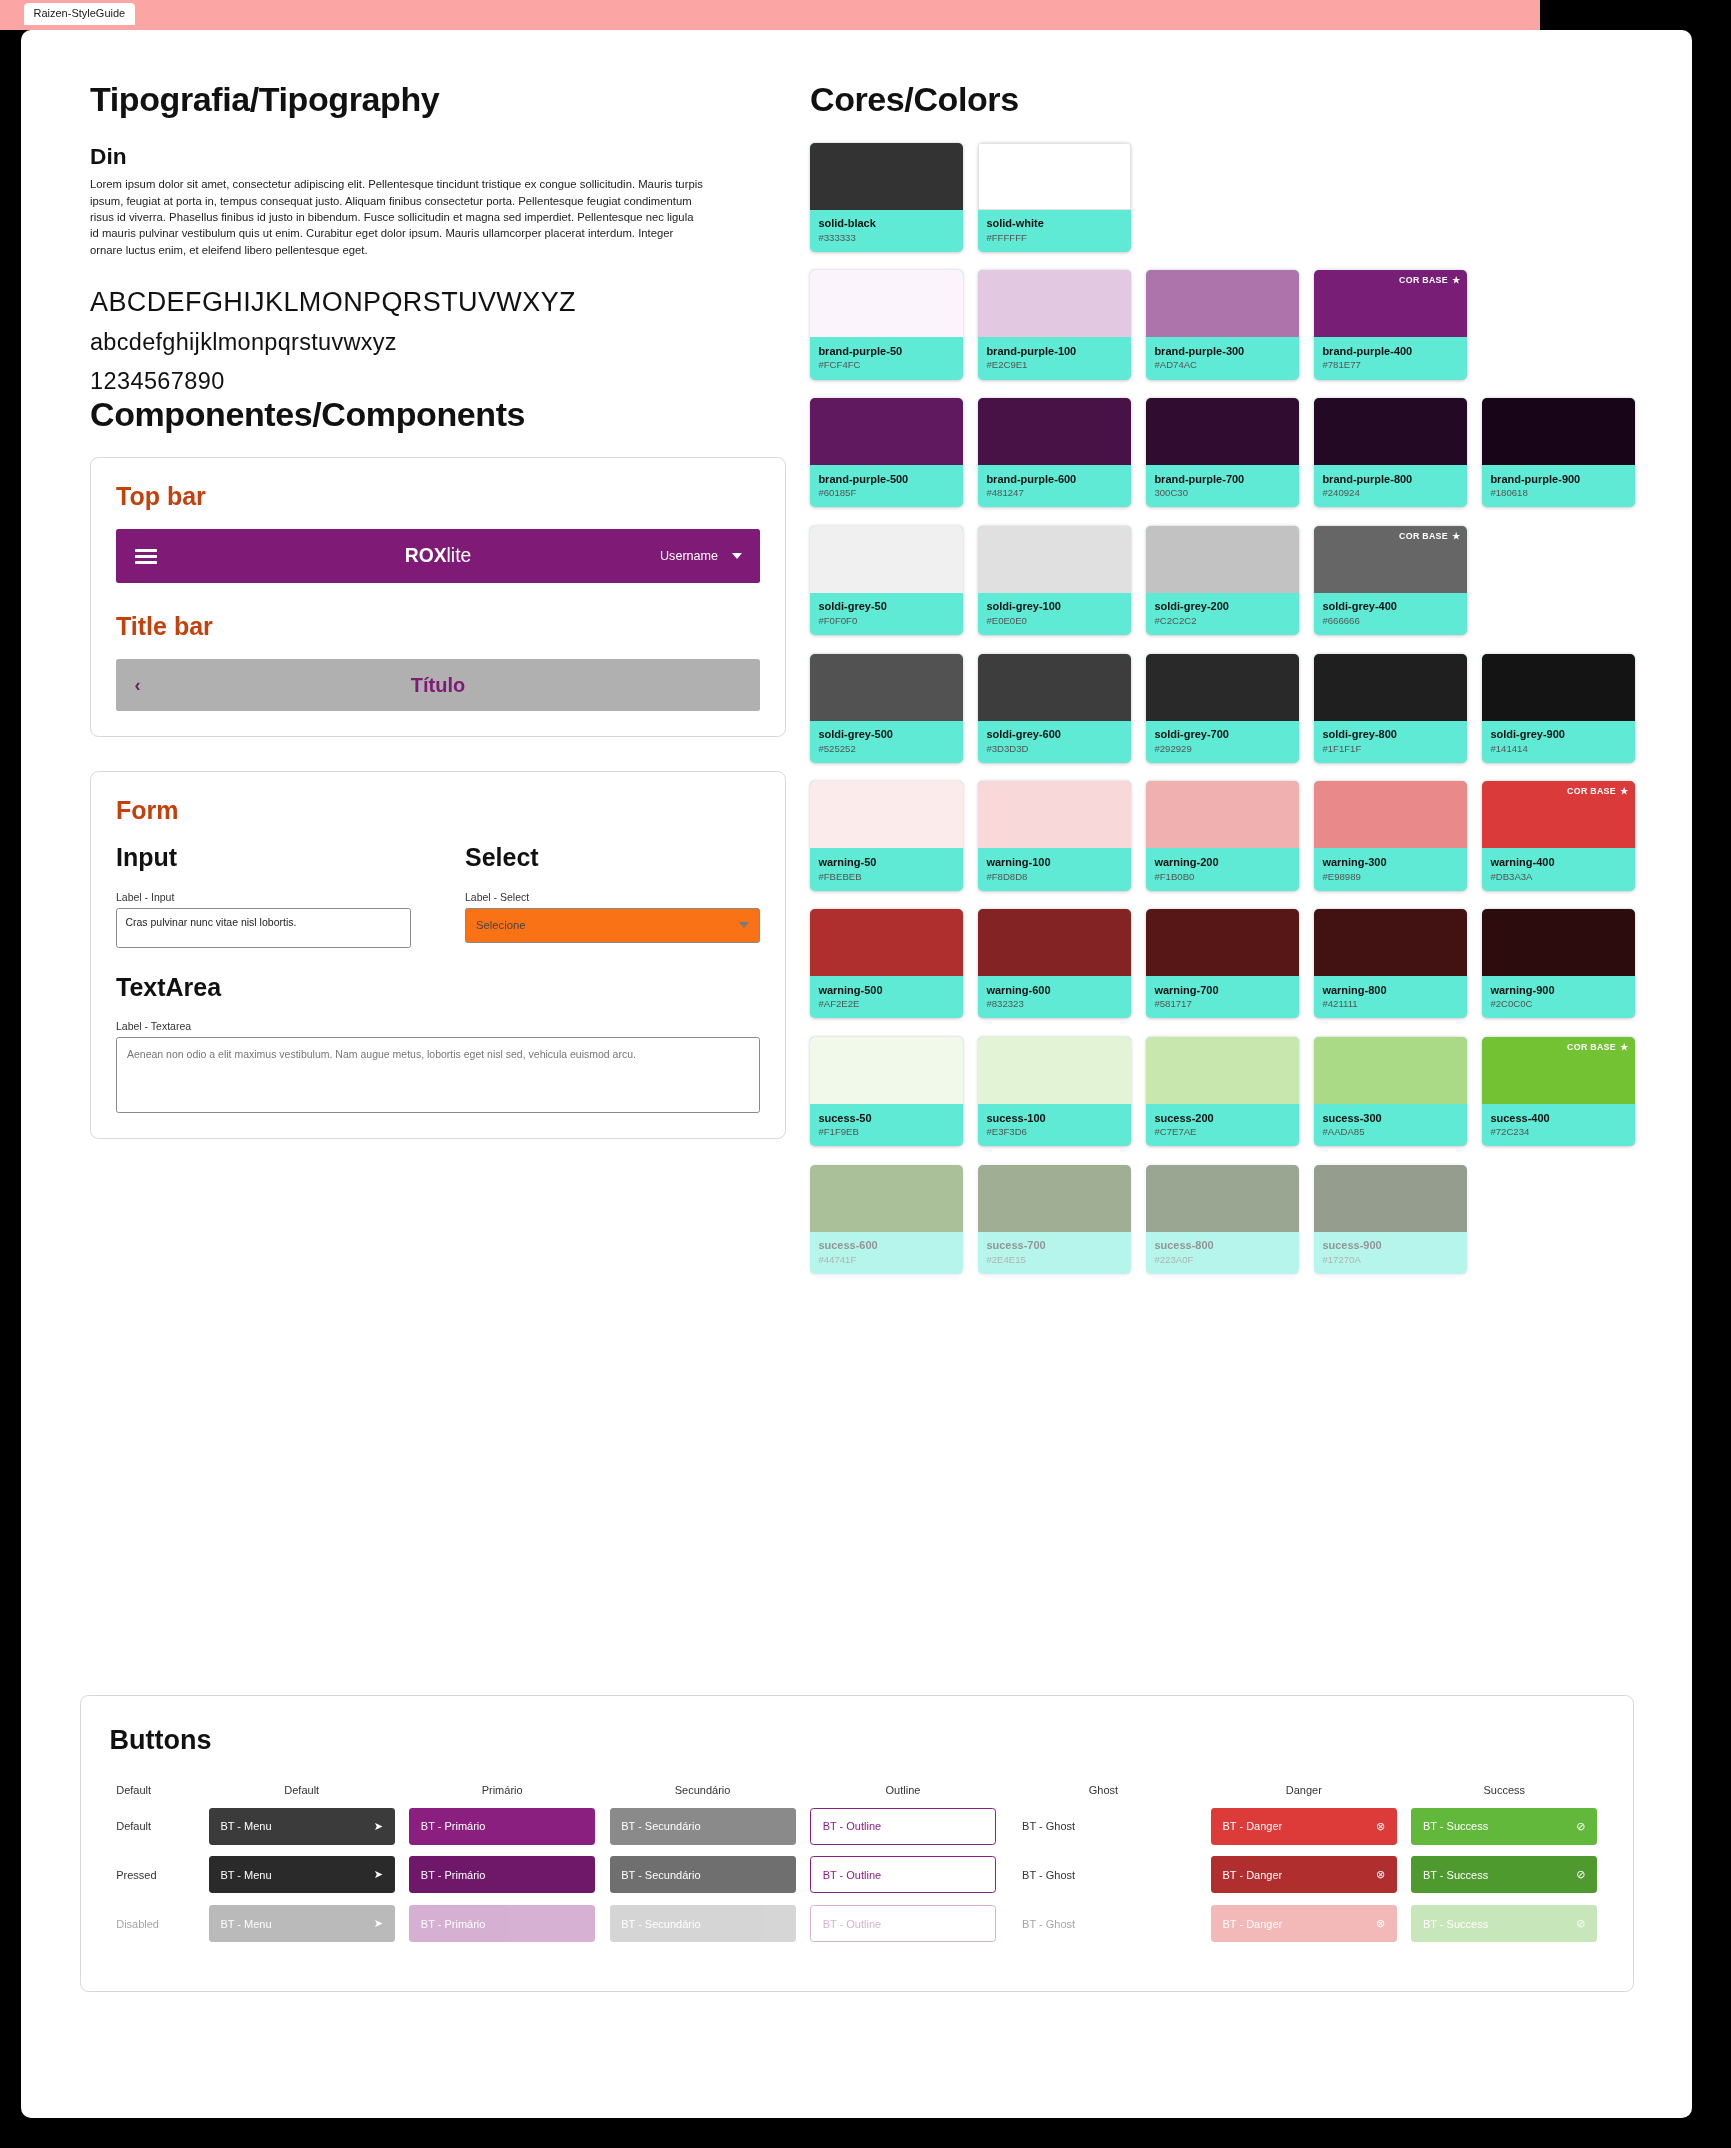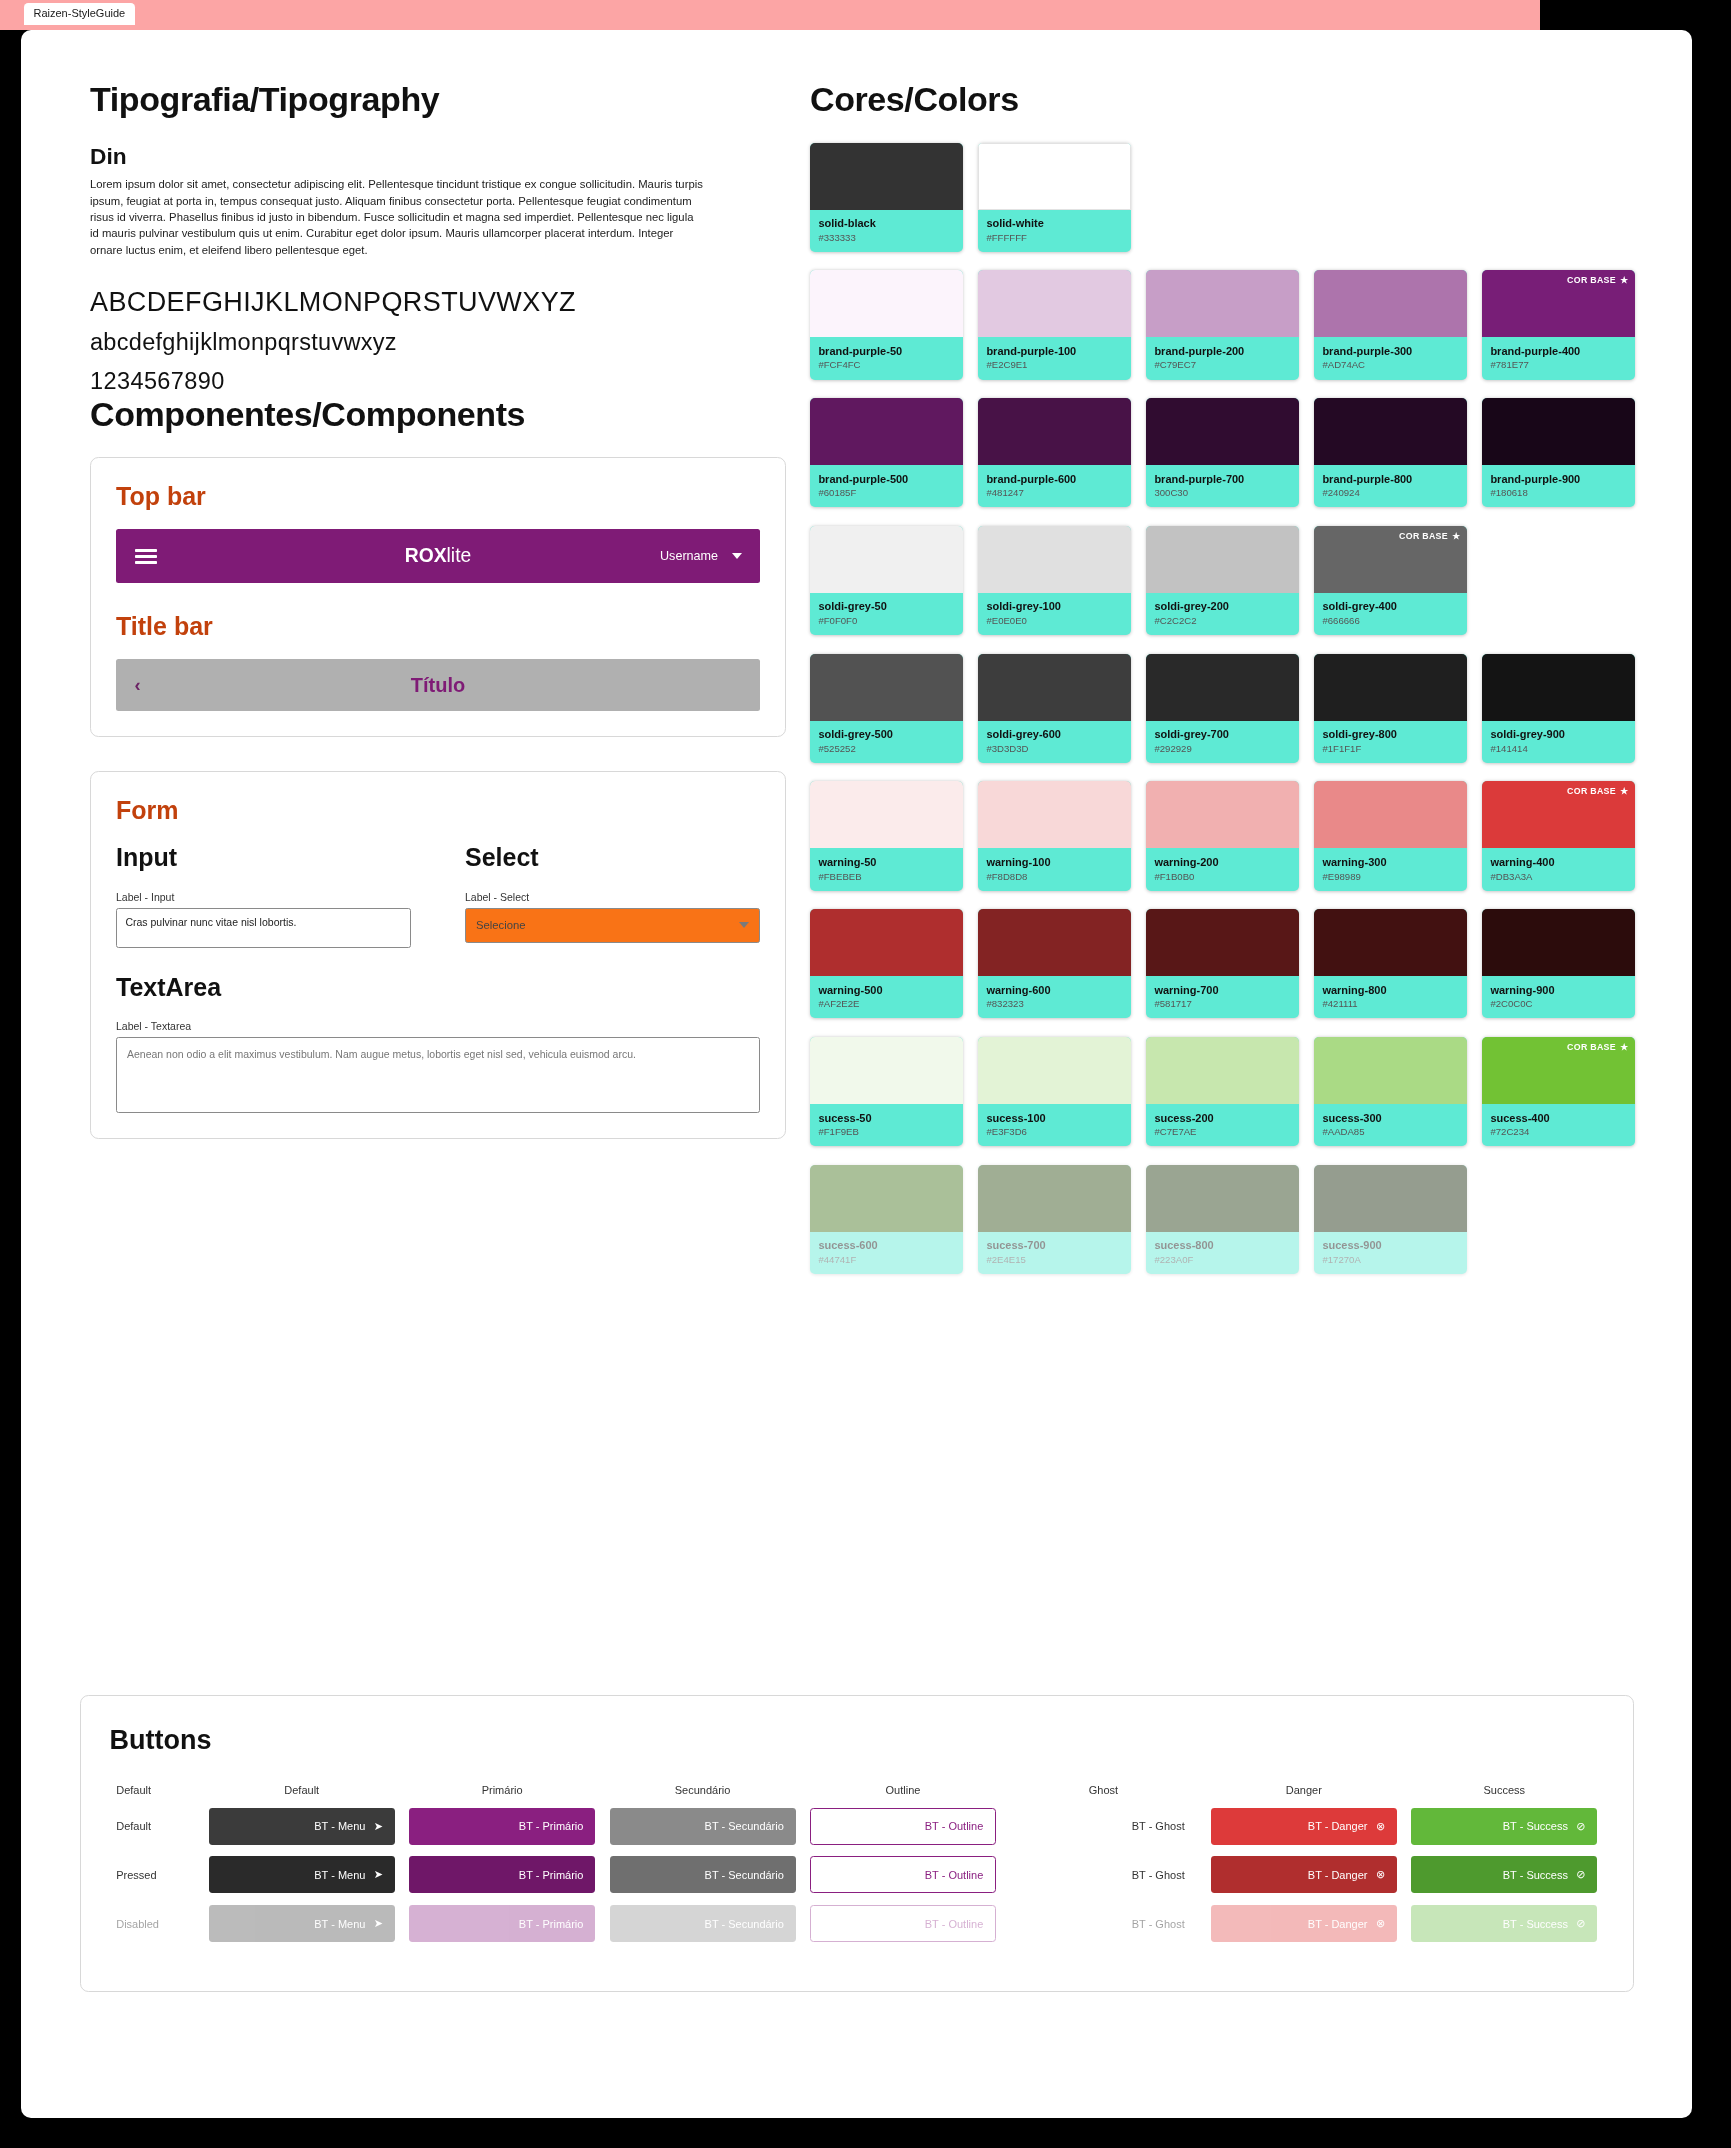--- a/index.html
+++ b/index.html
@@ -260,21 +260,21 @@
     align-items: center;
     justify-content: center;
     gap: 8.4px;
     font-size: 11px;
     color: #fff;
     width: 186px;
     margin: 0 auto;
     position: relative;
     padding: 0 11.7px;
   }
-  .btn .label { flex: 1; text-align: right; }
+  .btn .label { flex: 1; text-align: left; }
   .btn .ic { font-size: 11px; line-height: 1; }
   .btn-menu { background: #3b3b3b; }
   .btn-menu-pressed { background: #2a2a2a; }
   .btn-primary { background: #8a1f80; }
   .btn-primary-pressed { background: #6f1768; }
   .btn-secondary { background: #8a8a8a; }
   .btn-secondary-pressed { background: #6f6f6f; }
   .btn-outline { background: #fff; border: 0.8px solid #8a1f80; color: #8a1f80; }
   .btn-ghost { background: transparent; color: #333; }
   .btn-danger { background: #dd3a3a; }
@@ -380,27 +380,20 @@
             </div>
           </div>
           <div class="swatch">
             <div class="chip" style="background: rgb(226, 201, 225);"></div>
             <div class="meta">
               <div class="nm">brand-purple-100</div>
               <div class="hx">#E2C9E1</div>
             </div>
           </div>
           <div class="swatch">
-            <div class="chip" style="background: rgb(199, 158, 199);"></div>
-            <div class="meta">
-              <div class="nm">brand-purple-200</div>
-              <div class="hx">#C79EC7</div>
-            </div>
-          </div>
-          <div class="swatch">
             <div class="chip" style="background: rgb(173, 116, 172);"></div>
             <div class="meta">
               <div class="nm">brand-purple-300</div>
               <div class="hx">#AD74AC</div>
             </div>
           </div>
           <div class="swatch">
             <div class="chip" style="background: rgb(120, 30, 119);">
               <div class="corbase">
                 <span>COR BASE</span>

